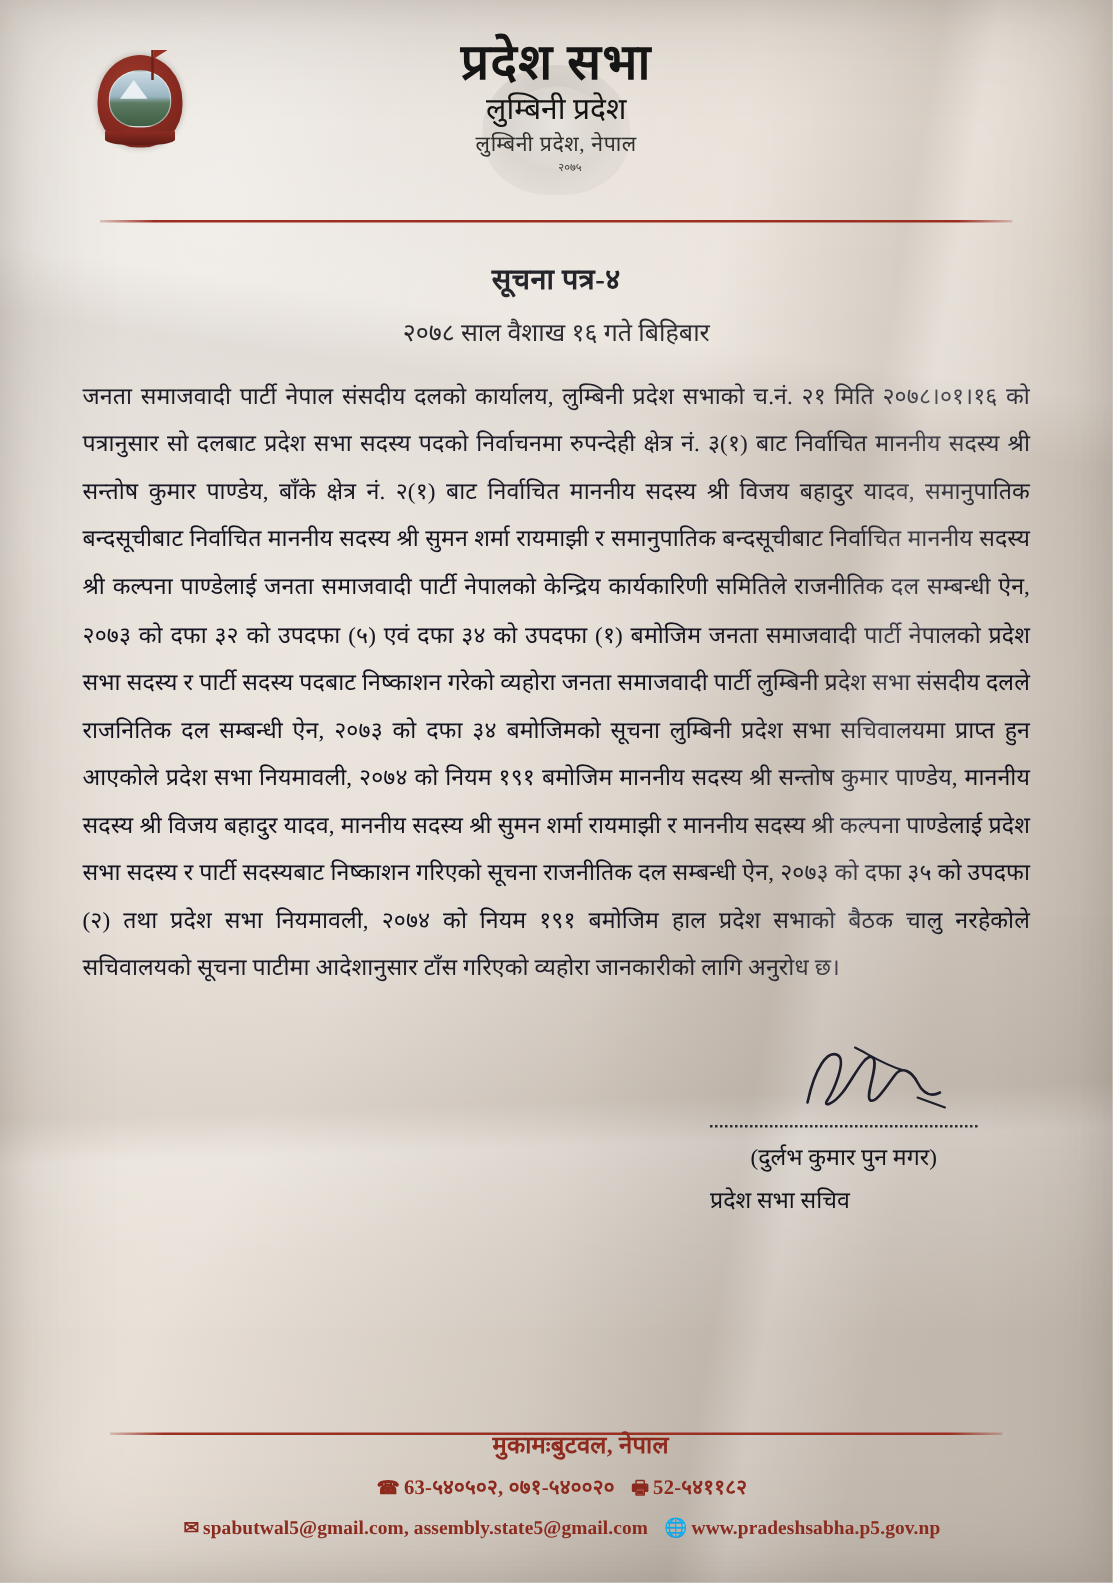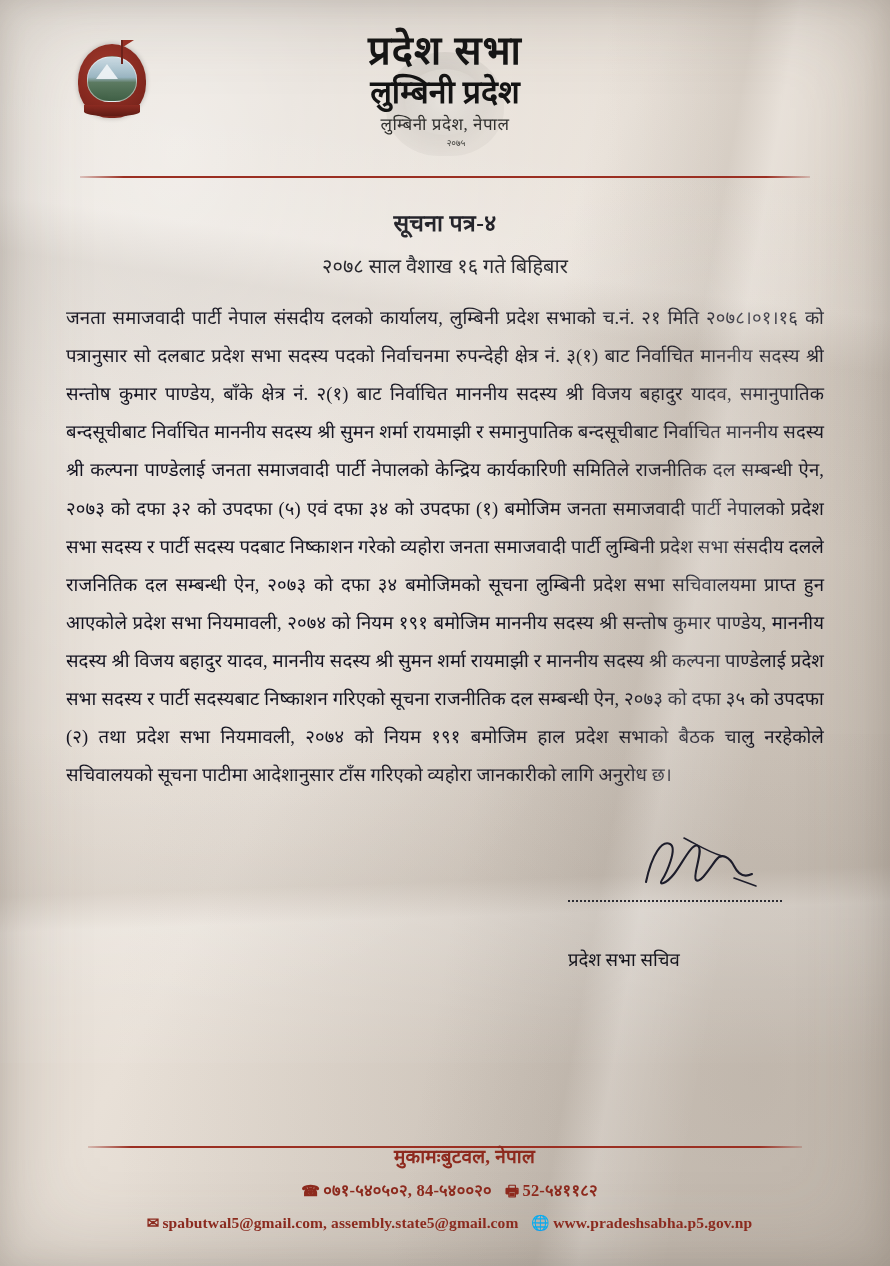--- a/index.html
+++ b/index.html
@@ -95,31 +95,31 @@
     border-radius: 0 0 40% 40%;
     background: linear-gradient(180deg, #8d2c22, #5f1c15);
   }
 
   .title-block {
     position: absolute;
     left: 0; right: 0; top: 28px;
     text-align: center;
   }
   .title-main {
-    font-family: Liberation Sans, sans-serif;
+    font-family: Liberation Serif, serif;
     font-size: 40px;
     font-weight: 700;
     color: #141414;
     letter-spacing: 1px;
     line-height: 1.1;
   }
   .title-sub {
     font-family: "Liberation Serif", serif;
-    font-size: 32px;
-    font-weight: 700;
+    font-size: 24px;
+    font-weight: 400;
     color: #141414;
     margin-top: 4px;
     line-height: 1.05;
   }
   .title-sub2 {
     font-size: 17px;
     color: #30302e;
     margin-top: 2px;
     letter-spacing: .5px;
   }
@@ -306,30 +306,31 @@
 
   <div class="body-text">जनता समाजवादी पार्टी नेपाल संसदीय दलको कार्यालय, लुम्बिनी प्रदेश सभाको च.नं. २१ मिति २०७८।०१।१६ को पत्रानुसार सो दलबाट प्रदेश सभा सदस्य पदको निर्वाचनमा रुपन्देही क्षेत्र नं. ३(१) बाट निर्वाचित माननीय सदस्य श्री सन्तोष कुमार पाण्डेय, बाँके क्षेत्र नं. २(१) बाट निर्वाचित माननीय सदस्य श्री विजय बहादुर यादव, समानुपातिक बन्दसूचीबाट निर्वाचित माननीय सदस्य श्री सुमन शर्मा रायमाझी र समानुपातिक बन्दसूचीबाट निर्वाचित माननीय सदस्य श्री कल्पना पाण्डेलाई जनता समाजवादी पार्टी नेपालको केन्द्रिय कार्यकारिणी समितिले राजनीतिक दल सम्बन्धी ऐन, २०७३ को दफा ३२ को उपदफा (५) एवं दफा ३४ को उपदफा (१) बमोजिम जनता समाजवादी पार्टी नेपालको प्रदेश सभा सदस्य र पार्टी सदस्य पदबाट निष्काशन गरेको व्यहोरा जनता समाजवादी पार्टी लुम्बिनी प्रदेश सभा संसदीय दलले राजनितिक दल सम्बन्धी ऐन, २०७३ को दफा ३४ बमोजिमको सूचना लुम्बिनी प्रदेश सभा सचिवालयमा प्राप्त हुन आएकोले प्रदेश सभा नियमावली, २०७४ को नियम १९१ बमोजिम माननीय सदस्य श्री सन्तोष कुमार पाण्डेय, माननीय सदस्य श्री विजय बहादुर यादव, माननीय सदस्य श्री सुमन शर्मा रायमाझी र माननीय सदस्य श्री कल्पना पाण्डेलाई प्रदेश सभा सदस्य र पार्टी सदस्यबाट निष्काशन गरिएको सूचना राजनीतिक दल सम्बन्धी ऐन, २०७३ को दफा ३५ को उपदफा (२) तथा प्रदेश सभा नियमावली, २०७४ को नियम १९१ बमोजिम हाल प्रदेश सभाको बैठक चालु नरहेकोले सचिवालयको सूचना पाटीमा आदेशानुसार टाँस गरिएको व्यहोरा जानकारीको लागि अनुरोध छ।</div>
 
   <div class="sig-wrap">
     <svg class="sig-scribble" viewBox="0 0 120 60">
       <path d="M8,48 C14,20 24,6 32,10 C40,14 28,40 24,46 C20,52 28,50 36,40 C44,30 54,8 60,12 C66,16 54,42 58,46 C62,50 72,34 78,26 C84,18 92,24 96,32 C100,40 106,44 114,40" fill="none" stroke="#1d1d2b" stroke-width="2.1" stroke-linecap="round"></path>
       <path d="M46,4 C58,10 70,18 84,22" fill="none" stroke="#1d1d2b" stroke-width="1.6" stroke-linecap="round"></path>
       <path d="M96,44 L118,52" fill="none" stroke="#1d1d2b" stroke-width="1.6" stroke-linecap="round"></path>
     </svg>
     <div class="sig-line"></div>
+    <div class="sig-name">(दुर्लभ कुमार पुन मगर)</div>
     <div class="sig-role">प्रदेश सभा सचिव</div>
   </div>
 
   <div class="rule-bottom"></div>
 
   <div class="footer">
     <div class="footer-addr">मुकामःबुटवल, नेपाल</div>
 
     <div class="footer-phones nowrapline">
-      <span class="ic">☎</span><span>०७१-५४०५०२, 84-५४००२०</span>
+      <span class="ic">☎</span><span>63-५४०५०२, ०७१-५४००२०</span>
       <span class="ic">🖶</span><span>52-५४११८२</span>
     </div>
 
     <div class="footer-web nowrapline">
       <span class="ic">✉</span><span>spabutwal5@gmail.com, assembly.state5@gmail.com</span>
       <span class="ic">🌐</span><span class="url">www.pradeshsabha.p5.gov.np</span>
     </div>
   </div>
 
   <div class="vignette"></div>

